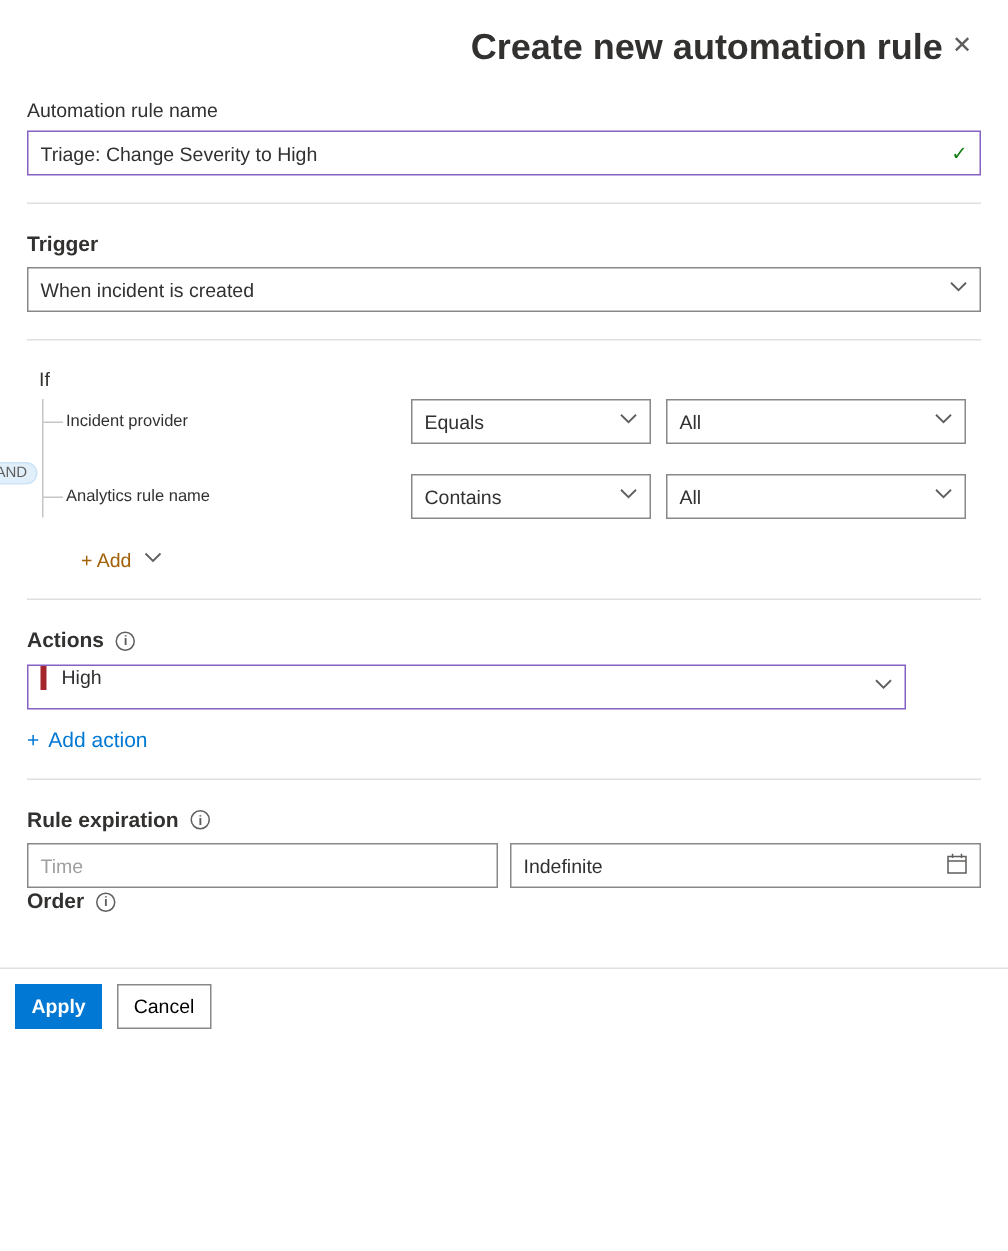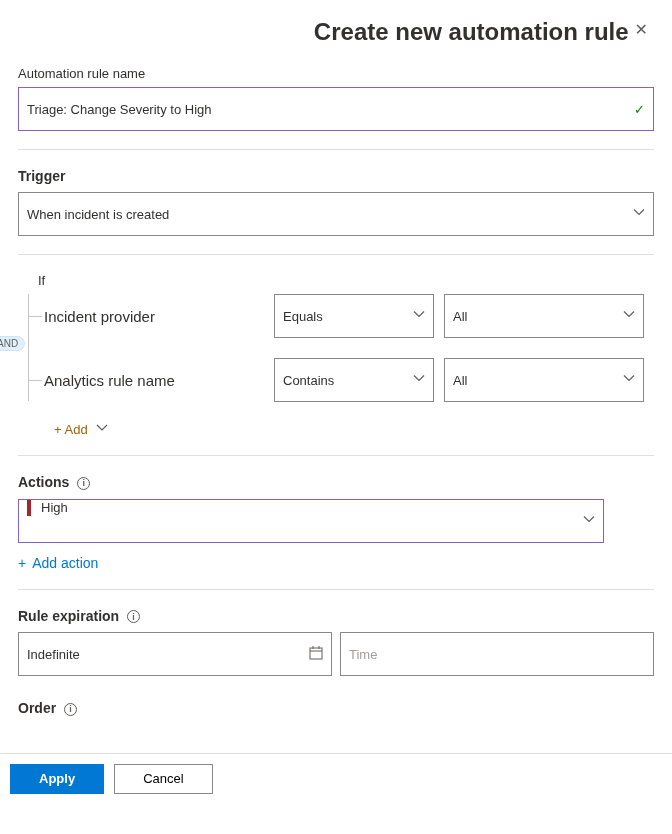--- a/index.html
+++ b/index.html
@@ -18,57 +18,57 @@
     align-items: flex-start;
   }
   .title { font-size: 24px; font-weight: 600; margin: 0 0 20px 0; }
   .close-x { font-size: 16px; color: #605e5c; cursor: pointer; padding: 2px 6px; }
   .label { font-size: 13px; margin-bottom: 6px; }
   .section-heading { font-size: 14px; font-weight: 600; margin-bottom: 8px; margin-top: 8px; }
   .hr { border: none; border-top: 1px solid #e1dfdd; margin: 18px 0; }
 
   .input, .select {
     width: 100%;
-    height: 44px;
+    height: 30px;
     border: 1px solid #8a8886;
     padding: 0 8px;
     background: #fff;
     display: flex;
     align-items: center;
     position: relative;
     font-size: 13px;
   }
   .input.purple, .select.purple { border-color: #8661c5; }
   .select { cursor: pointer; padding-right: 44px; }
   .select .chev {
     position: absolute; right: 8px; top: 50%; transform: translateY(-50%);
     color: #605e5c;
   }
   .checkmark { color: #107c10; position: absolute; right: 8px; top: 50%; transform: translateY(-50%); }
 
   .conditions { position: relative; }
-  .if-label { margin-left: 20px; margin-bottom: 6px; }
+  .if-label { margin-left: 8px; margin-bottom: 6px; }
   .cond-tree { position: relative; padding-left: 26px; }
   .cond-tree .vline {
     position: absolute; left: 10px; top: 0; bottom: 36px; width: 1px; background: #c8c6c4;
   }
   .cond-row {
     display: grid;
     grid-template-columns: 220px 160px 200px;
     gap: 10px;
     align-items: center;
     margin-bottom: 20px;
     position: relative;
   }
   .cond-row::before {
     content: "";
     position: absolute;
     left: -16px; top: 50%; width: 14px; height: 1px; background: #c8c6c4;
   }
-  .cond-field { font-size: 15px; }
+  .cond-field { font-size: 11px; }
   .and-badge {
     position: absolute; left: -28px; top: 42px;
     font-size: 10px; color: #605e5c;
     background: #e1effa; border: 1px solid #cde4f7;
     border-radius: 10px; padding: 1px 6px;
   }
   .add-link {
     display: inline-flex; align-items: center; gap: 6px;
     color: #a16207; cursor: pointer; margin-left: 10px;
   }
@@ -98,21 +98,21 @@
   .expiry-row .input { flex: 1; }
   .cal-icon { position: absolute; right: 8px; color: #605e5c; }
 
   .order-input { width: 592px; }
 
   .footer {
     display: flex; gap: 10px; padding: 10px 10px;
     border-top: 1px solid #e1dfdd; margin-top: 16px;
   }
   .btn {
-    height: 30px; padding: 0 28px; border: 1px solid #8a8886;
+    height: 30px; padding: 0 10px; border: 1px solid #8a8886;
     background: #fff; cursor: pointer; font-size: 13px;
     display: inline-flex; align-items: center;
   }
   .btn.primary { background: #0078d4; color: #fff; border-color: #0078d4; font-weight: 600; }
 
   svg.chev-svg { width: 12px; height: 12px; }
 </style>
 </head>
 <body>
 
@@ -215,38 +215,38 @@
   </div>
 
   <hr class="hr">
 
   
   <div class="section-heading">
     <span>Rule expiration</span>
     <span class="info-icon">i</span>
   </div>
   <div class="expiry-row">
+    <div class="input" style="color:#a19f9d;">
+      <span>Time</span>
+    </div>
     <div class="input">
       <span>Indefinite</span>
       <span class="cal-icon">
         <svg width="14" height="14" viewBox="0 0 14 14">
             <rect x="1" y="2" width="12" height="11" stroke="#605e5c" fill="none"></rect>
             <line x1="1" y1="5" x2="13" y2="5" stroke="#605e5c"></line>
             <line x1="4" y1="0" x2="4" y2="3" stroke="#605e5c"></line>
             <line x1="10" y1="0" x2="10" y2="3" stroke="#605e5c"></line>
           </svg>
       </span>
     </div>
-    <div class="input" style="color:#a19f9d;">
-      <span>Time</span>
-    </div>
-  </div>
-
-  
-  <div class="section-heading" style="margin-top:24px;">
+  </div>
+
+  
+  <div class="section-heading" style="margin-top:0;">
     <span>Order</span>
     <span class="info-icon">i</span>
   </div>
 </div>
 
 <div class="footer">
   <button class="btn primary">Apply</button>
   <button class="btn">Cancel</button>
 </div>
 

